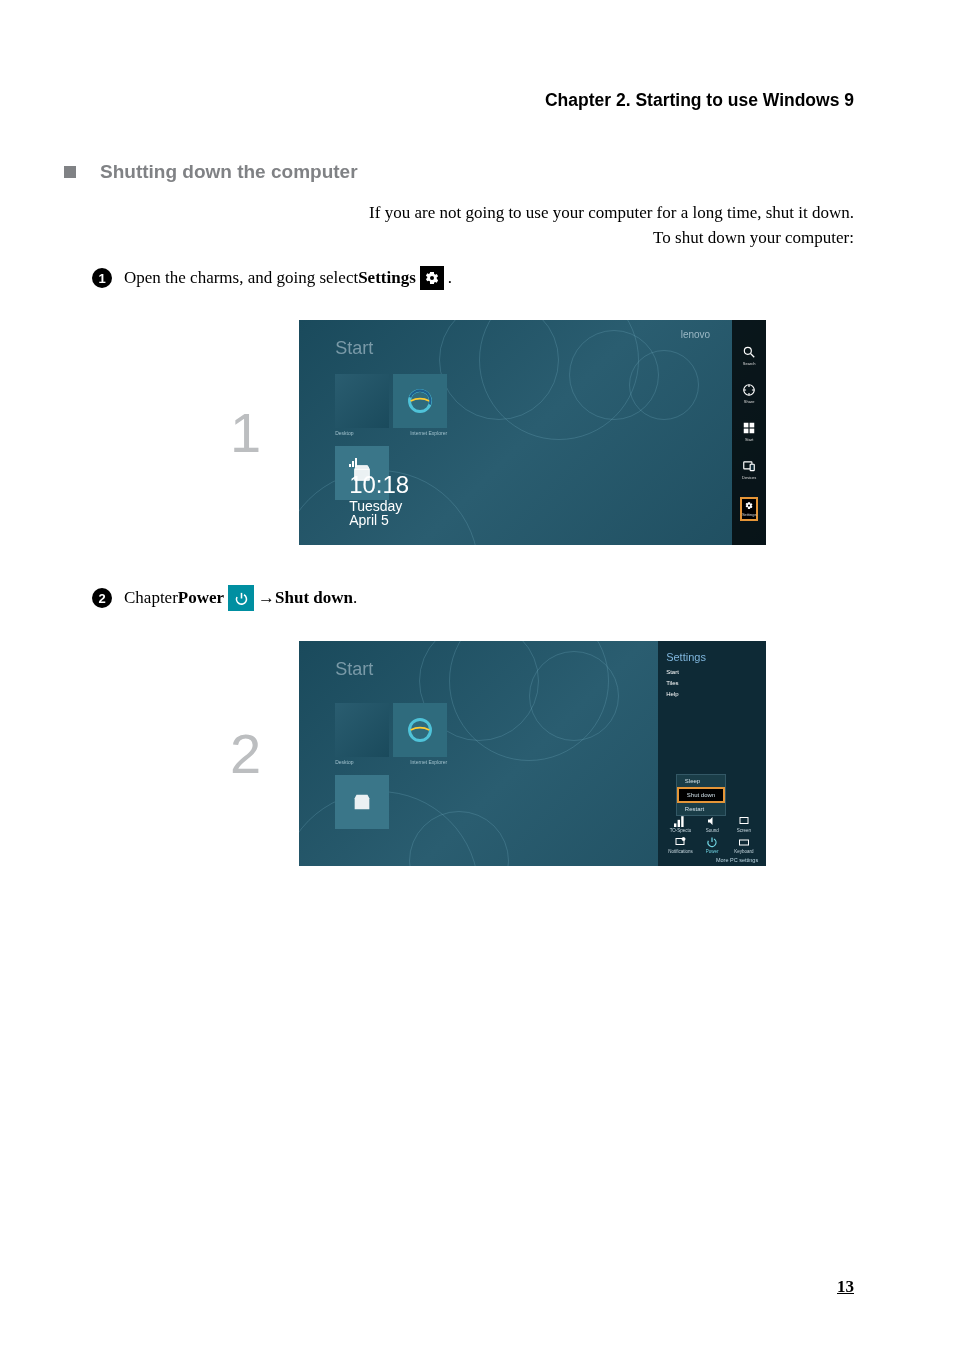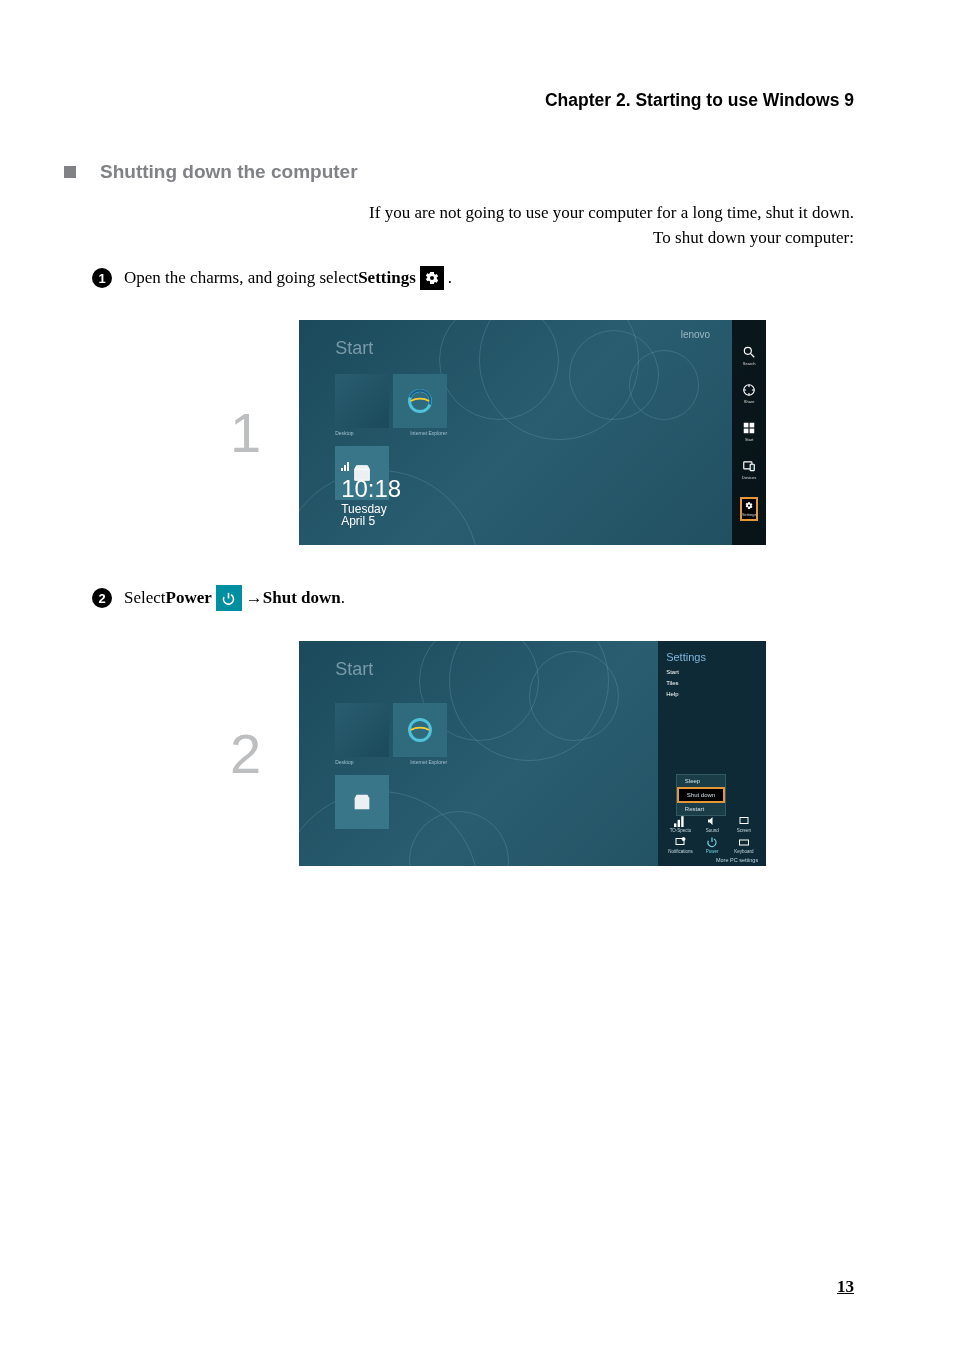--- a/index.html
+++ b/index.html
@@ -151,21 +151,21 @@
       bottom: 18px;
       left: 36px;
       display: flex;
       align-items: baseline;
       color: #fff;
       font-family: 'Segoe UI', Arial, sans-serif;
       flex-direction: column;
     }
     .clock-bar .sig{ margin-right:8px; }
     .clock-time { font-size: 24px; font-weight: 300; }
-    .clock-date { font-size: 12px; margin-left: 6px; line-height:1; }
+    .clock-date { font-size: 14px; margin-left: 14px; line-height:1; }
     .charms-bar {
       position: absolute;
       top: 0;
       right: 0;
       bottom: 0;
       width: 34px;
       background: rgba(0,0,0,0.75);
       display: flex;
       flex-direction: column;
       align-items: center;
@@ -325,21 +325,21 @@
             <path d="M19.14,12.94a7,7,0,0,0,0-1.88l2-1.55-2-3.46-2.35.95a7,7,0,0,0-1.63-.94L14.9,3H9.1L8.84,5.06a7,7,0,0,0-1.63.94L4.86,5.05l-2,3.46,2,1.55a7,7,0,0,0,0,1.88l-2,1.55,2,3.46,2.35-.95a7,7,0,0,0,1.63.94L9.1,21h5.8l.26-2.06a7,7,0,0,0,1.63-.94l2.35.95,2-3.46ZM12,15a3,3,0,1,1,3-3A3,3,0,0,1,12,15Z"></path>
           </svg>
         <span>Settings</span>
       </div>
     </div>
   </div>
 </div>
 
 <div class="step-line">
   <span class="circled-number">2</span>
-  <span>Select </span>
+  <span>Chapter </span>
   <span class="bold">Power</span>
   <span class="power-icon-btn">
     <svg viewBox="0 0 24 24" fill="none" stroke="#fff" stroke-width="2.5">
         <circle cx="12" cy="13" r="8" stroke-dasharray="36 14" transform="rotate(-60 12 13)"></circle>
         <line x1="12" y1="3" x2="12" y2="12"></line>
       </svg>
   </span>
   <span class="arrow"> → </span>
   <span class="bold">Shut down</span>
   <span>.</span>

